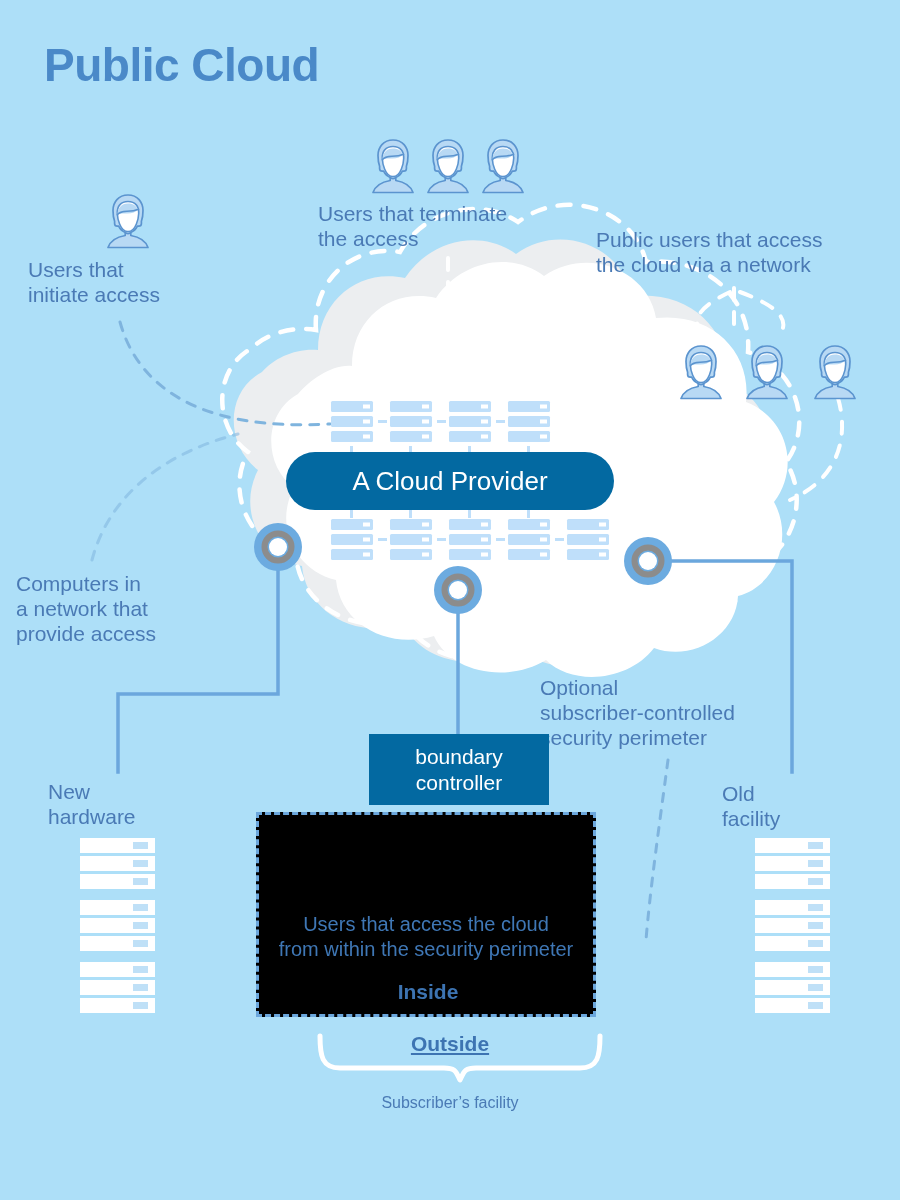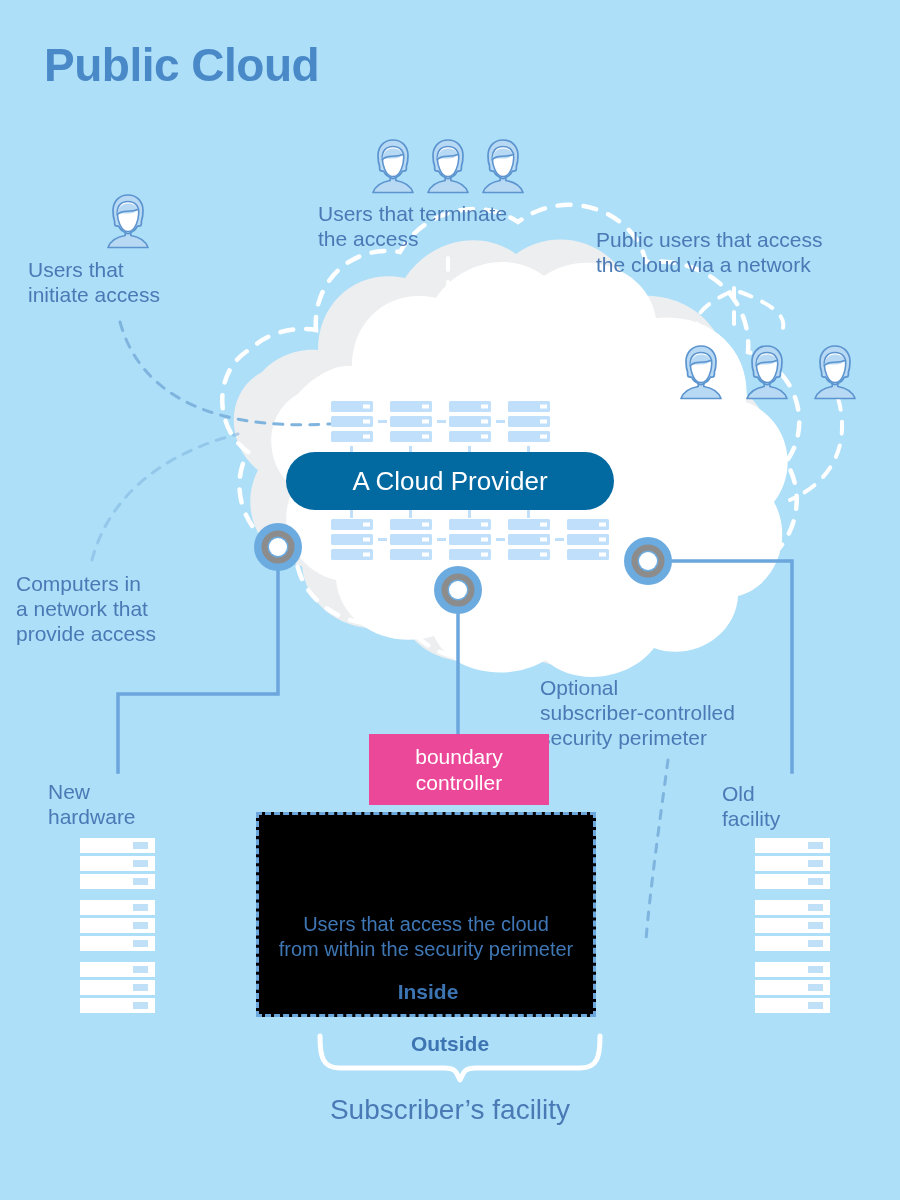--- a/index.html
+++ b/index.html
@@ -28,40 +28,40 @@
   }
   .svglayer{position:absolute;left:0;top:0;width:900px;height:1200px;pointer-events:none;}
   #provider-badge{
     left:286px;top:452px;width:328px;height:58px;
     background:#0369a1;border-radius:29px;
     color:#ffffff;font-size:26px;
     display:flex;align-items:center;justify-content:center;
   }
   #boundary-box{
     left:369px;top:734px;width:180px;height:71px;
-    background:#ec4899;color:#ffffff;font-size:21px;
+    background:#0369a1;color:#ffffff;font-size:21px;
     display:flex;flex-direction:column;align-items:center;justify-content:center;
     line-height:1.2;white-space:pre-line;text-align:center;
   }
   #perimeter-box{
     left:256px;top:812px;width:340px;height:205px;
     background:#000000;
     border:3px dashed #6ba7dd;
     box-sizing:border-box;
   }
   #perimeter-caption{
     position:absolute;left:0;right:0;top:97px;
     font-size:20px;color:#3f77b5;line-height:1.25;white-space:pre-line;text-align:center;
   }
   #inside-label{
     position:absolute;left:4px;right:0;top:165px;
     font-size:21px;font-weight:bold;color:#3d74b2;text-align:center;
   }
-  #outside-label{left:0;top:1032px;width:900px;font-size:21px;font-weight:bold;color:#3d74b2;text-align:center;}
-  #facility-label{left:0;top:1094px;width:900px;font-size:28px;color:#4a7ab5;text-align:center;}
+  #outside-label{left:0;top:1032px;width:900px;font-size:21px;font-weight:bold;color:#3d74b2;text-align:center;text-decoration:underline;}
+  #facility-label{left:0;top:1094px;width:900px;font-size:16px;color:#4a7ab5;text-align:center;}
   .rack{position:absolute;}
   .rack-unit{
     width:75px;height:15px;background:#ffffff;margin-bottom:3px;position:relative;
   }
   .rack-unit i{
     position:absolute;right:7px;top:4px;width:15px;height:7px;background:#bfe0f7;display:block;
   }
   .rack-gap{height:8px;}
 </style>
 </head>

